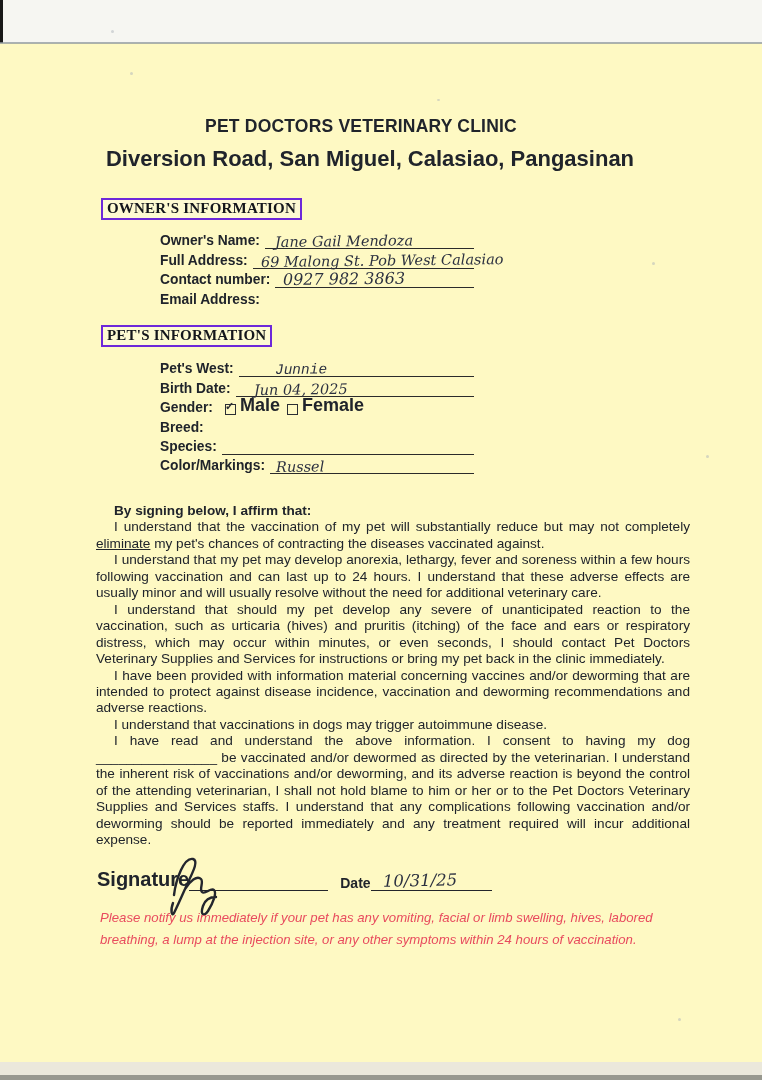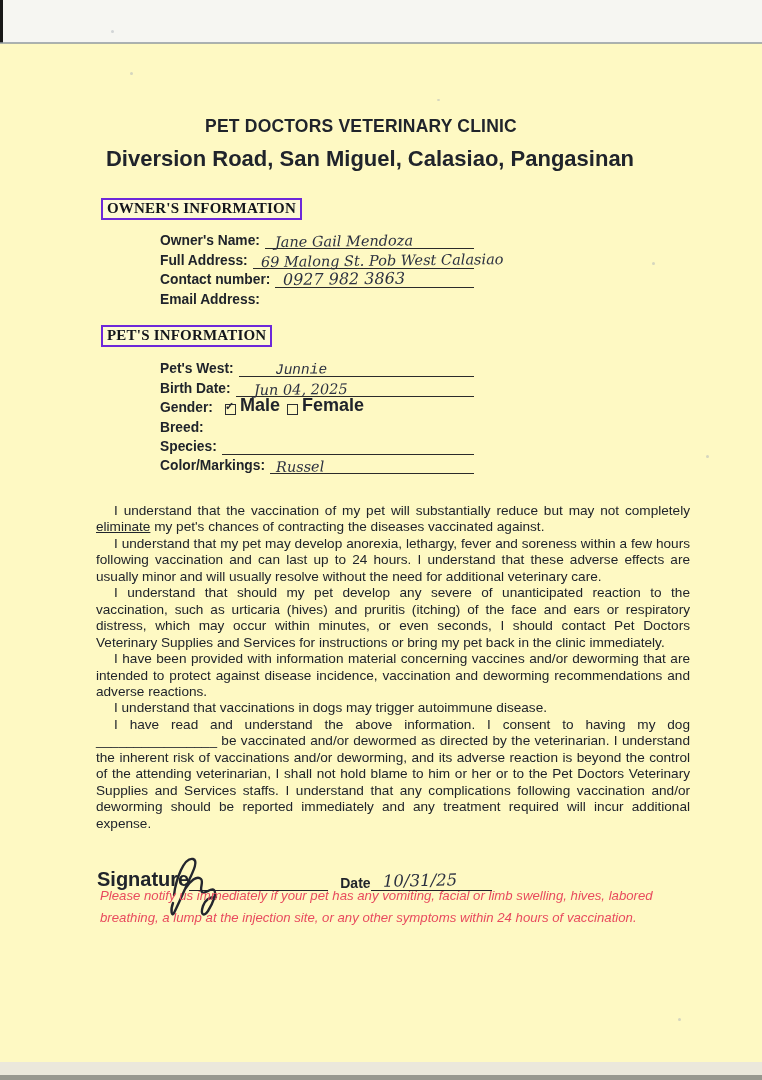--- a/index.html
+++ b/index.html
@@ -87,21 +87,21 @@
   .date-line { width: 121px; border-bottom: 1.8px solid #23252a; height: 100%; position: relative; }
   .date-hw {
     position: absolute; left: 12px; bottom: 0; font-family: "DejaVu Serif", serif;
     font-style: italic; font-size: 16.5px; color: #2c3140; white-space: nowrap;
     transform: rotate(-1deg);
   }
   .signature-svg { position: absolute; left: 160px; top: 851px; }
 
   
   .notice {
-    position: absolute; left: 100px; top: 885px; width: 620px;
+    position: absolute; left: 100px; top: 907px; width: 620px;
     font-style: italic; font-size: 13.2px; line-height: 21.5px; color: #e84b5e;
   }
   .notice div { white-space: nowrap; }
 </style>
 </head>
 <body>
 
 <div class="scan-root">
 
   <div class="top-band"></div>
@@ -179,20 +179,21 @@
     </div>
     <div class="field-row">
       <span class="field-label">Color/Markings:</span>
       <span class="field-line">
         <span class="hw" style="left:6px;">Russel</span>
       </span>
     </div>
   </div>
 
   <div class="affirm">
+    <p class="affirm-heading">By signing below, I affirm that:</p>
     <p><span>I understand that the vaccination of my pet will substantially reduce but may not completely </span><span class="u">eliminate</span><span> my pet's chances of contracting the diseases vaccinated against.</span></p>
     <p>I understand that my pet may develop anorexia, lethargy, fever and soreness within a few hours following vaccination and can last up to 24 hours. I understand that these adverse effects are usually minor and will usually resolve without the need for additional veterinary care.</p>
     <p>I understand that should my pet develop any severe of unanticipated reaction to the vaccination, such as urticaria (hives) and pruritis (itching) of the face and ears or respiratory distress, which may occur within minutes, or even seconds, I should contact Pet Doctors Veterinary Supplies and Services for instructions or bring my pet back in the clinic immediately.</p>
     <p>I have been provided with information material concerning vaccines and/or deworming that are intended to protect against disease incidence, vaccination and deworming recommendations and adverse reactions.</p>
     <p>I understand that vaccinations in dogs may trigger autoimmune disease.</p>
     <p>I have read and understand the above information. I consent to having my dog ________________ be vaccinated and/or dewormed as directed by the veterinarian. I understand the inherent risk of vaccinations and/or deworming, and its adverse reaction is beyond the control of the attending veterinarian, I shall not hold blame to him or her or to the Pet Doctors Veterinary Supplies and Services staffs. I understand that any complications following vaccination and/or deworming should be reported immediately and any treatment required will incur additional expense.</p>
   </div>
 
   <div class="sig-row">
     <span class="sig-label">Signature</span>

